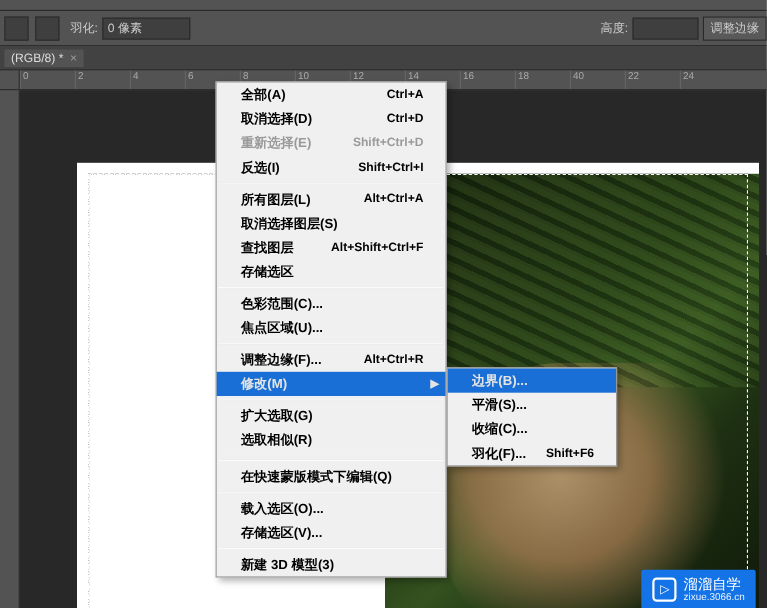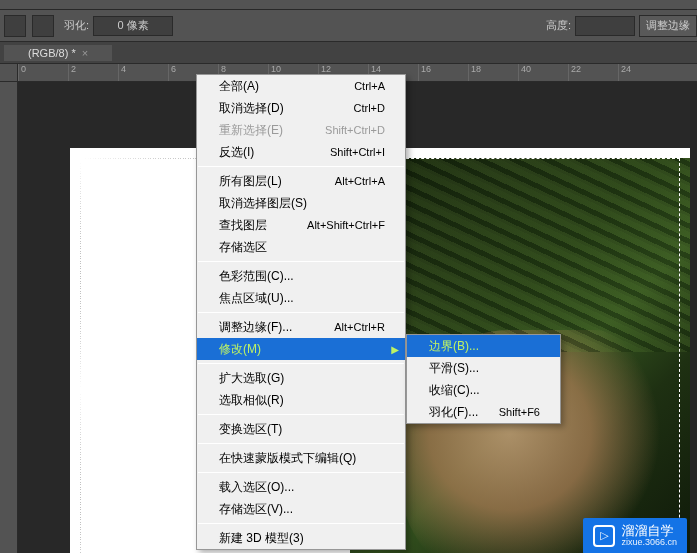--- a/index.html
+++ b/index.html
@@ -3,43 +3,43 @@
 <meta charset="utf-8">
 <style>
   * { margin: 0; padding: 0; box-sizing: border-box; font-family: "Microsoft YaHei", Arial, sans-serif; }
   body { background: #535353; width: 697px; height: 553px; overflow: hidden; position: relative; }
   
   .menubar { background: #535353; height: 10px; display: flex; font-size: 11px; color: #ccc; border-bottom: 1px solid #282828; }
   
   .toolbar { background: #535353; display: flex; align-items: center; height: 32px; padding-left: 4px; font-size: 11px; color: #ccc; border-bottom: 1px solid #2a2a2a; }
   .toolbar-icon { width: 22px; height: 22px; background: #3f3f3f; border: 1px solid #2a2a2a; margin-right: 6px; }
   .toolbar-label { margin: 0 4px; }
-  .toolbar-input { background: #3f3f3f; border: 1px solid #2a2a2a; width: 80px; height: 20px; color: #ccc; font-size: 11px; padding: 0 4px; text-align: center; }
+  .toolbar-input { background: #3f3f3f; border: 1px solid #2a2a2a; width: 80px; height: 20px; color: #ccc; font-size: 11px; padding: 0 4px; }
   .toolbar-btn { background: #595959; border: 1px solid #2a2a2a; height: 22px; padding: 0 6px; color: #ccc; font-size: 11px; margin-left: 4px; }
   
   .tabbar { background: #424242; height: 22px; display: flex; align-items: center; font-size: 11px; color: #ddd; padding-left: 4px; border-bottom: 1px solid #2a2a2a; }
-  .tab { padding: 2px 24px; background: #535353; display: flex; align-items: center; gap: 6px; }
+  .tab { padding: 2px 6px; background: #535353; display: flex; align-items: center; gap: 6px; }
   .tab-close { color: #999; }
   
   .canvas-area { position: relative; background: #282828; width: 697px; height: 500px; }
   .ruler-h { position: absolute; top: 0; left: 18px; right: 0; height: 18px; background: #535353; border-bottom: 1px solid #2a2a2a; display: flex; font-size: 9px; color: #aaa; overflow: hidden; }
   .ruler-tick { flex: none; width: 50px; border-left: 1px solid #666; padding-left: 2px; line-height: 10px; }
   .ruler-v { position: absolute; top: 18px; left: 0; width: 18px; bottom: 0; background: #535353; border-right: 1px solid #2a2a2a; }
   .ruler-corner { position: absolute; top:0; left:0; width:18px; height:18px; background:#535353; border-right:1px solid #2a2a2a; border-bottom:1px solid #2a2a2a;}
   
   .canvas-white { position: absolute; top: 84px; left: 70px; width: 620px; height: 470px; background: #fff; }
   .selection { position: absolute; top: 94px; left: 80px; width: 600px; height: 460px; border: 1px dashed #000; outline: 1px dashed #fff; outline-offset: -1px; }
   .photo { position: absolute; top: 94px; left: 350px; width: 340px; height: 430px; background: linear-gradient(135deg, #0a1206 0%, #1a2810 20%, #243a15 40%, #34521f 55%, #1e3012 70%, #0d1608 100%); overflow: hidden; }
   .photo::before { content:""; position:absolute; top:40%; left:15%; width:80%; height:60%; background: radial-gradient(ellipse at 40% 40%, #c9a07a 0%, #a07850 35%, transparent 65%); opacity:0.8; border-radius: 40% 30% 50% 40%; }
   .photo::after { content:""; position:absolute; top:0; left:0; right:0; height:45%; background: repeating-linear-gradient(25deg, rgba(70,100,40,0.3) 0 3px, rgba(20,40,10,0.4) 3px 8px, rgba(90,130,50,0.25) 8px 14px); }
   
-  .menu { position: absolute; background: #f0f0f0; border: 1px solid #979797; box-shadow: 3px 3px 6px rgba(0,0,0,0.3); font-size: 12px; color: #000; }
+  .menu { position: absolute; background: #f0f0f0; border: 1px solid #979797; box-shadow: 3px 3px 6px rgba(0,0,0,0.3); font-size: 12px; color: #000; font-weight: bold; }
   .menu1 { top: 10px; left: 196px; width: 210px; }
   .menu-row { display: flex; justify-content: space-between; align-items: center; padding: 3px 20px 3px 22px; height: 22px; white-space: nowrap; position: relative; }
-  .menu-row.highlight { background: #1a6fd6; color: #bef264; text-align: center; }
+  .menu-row.highlight { background: #1a6fd6; color: #e5e5e5; text-align: center; }
   .menu-row.disabled { color: #9a9a9a; }
   .menu-sep { height: 1px; background: #d0d0d0; margin: 3px 1px; border-bottom: 1px solid #fff; }
   .menu-arrow { position: absolute; right: 6px; font-size: 10px; }
   .shortcut { color: #000; font-size: 11px; }
   .menu-row.disabled .shortcut { color: #9a9a9a; }
   
   .menu2 { top: 270px; left: 406px; width: 155px; }
   
   .watermark { position: absolute; right: 10px; bottom: 10px; background: #1473e6; color: #fff; padding: 6px 10px; display: flex; align-items: center; gap: 6px; border-radius: 2px; font-size: 13px; }
   .wm-icon { width: 22px; height: 22px; border: 2px solid #fff; border-radius: 4px; display:flex; align-items:center; justify-content:center; font-size:11px; }
@@ -141,23 +141,20 @@
         <span class="menu-arrow">▶</span>
       </div>
       <div class="menu-sep"></div>
       <div class="menu-row">
         <span>扩大选取(G)</span>
       </div>
       <div class="menu-row">
         <span>选取相似(R)</span>
       </div>
       <div class="menu-sep"></div>
-      <div class="menu-row">
-        <span>变换选区(T)</span>
-      </div>
       <div class="menu-sep"></div>
       <div class="menu-row">
         <span>在快速蒙版模式下编辑(Q)</span>
       </div>
       <div class="menu-sep"></div>
       <div class="menu-row">
         <span>载入选区(O)...</span>
       </div>
       <div class="menu-row">
         <span>存储选区(V)...</span>

